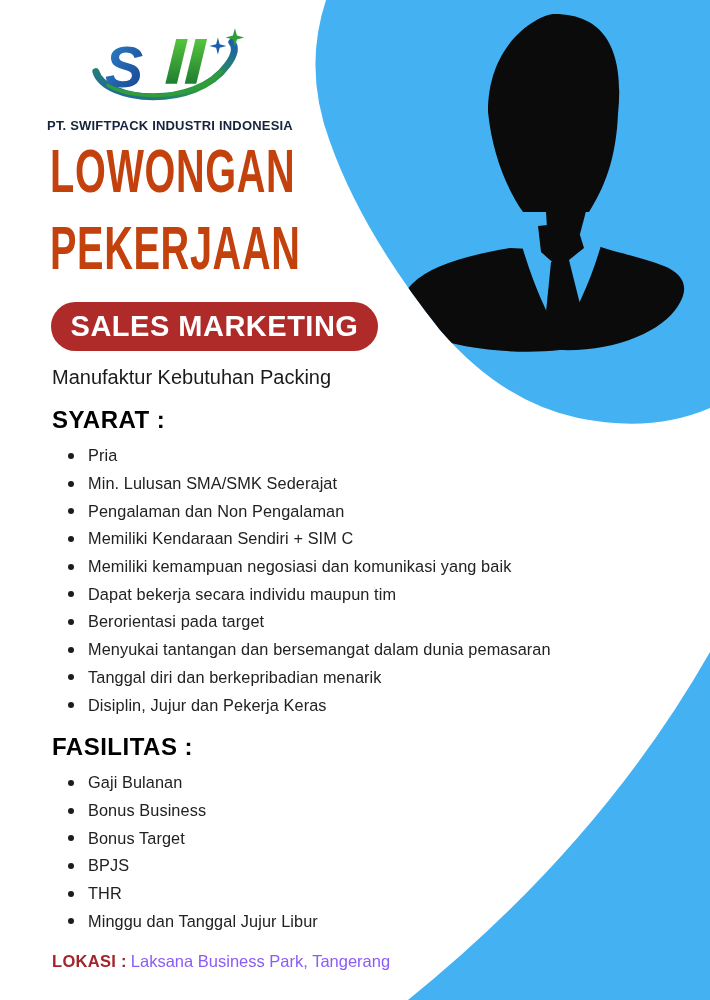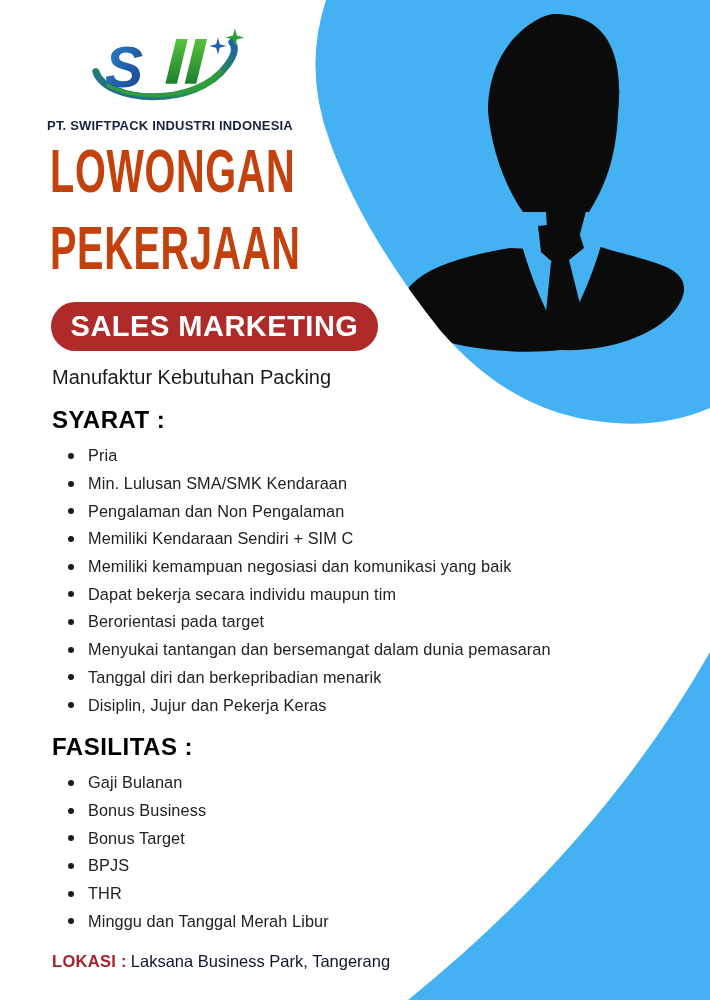--- a/index.html
+++ b/index.html
@@ -42,21 +42,21 @@
     width:6px;height:6px;border-radius:50%;background:#1c1c1c;
     margin:0 14px 0 16px;flex:0 0 auto;
   }
   .syarat{top:406px;}
   .fasilitas{top:733px;}
   .lokasi{
     position:absolute;left:52px;top:952px;z-index:2;display:flex;align-items:baseline;gap:4px;
     font-size:16.5px;
   }
   .lokasi-label{color:var(--lokasi-red,#a3242b);font-weight:bold;letter-spacing:.3px;}
-  .lokasi-value{color:#0f172a;}
+  .lokasi-value{color:#8b5cf6;}
 </style>
 </head>
 <body>
 
 <div class="poster">
 
   <svg class="deco" width="710" height="1000" viewBox="0 0 710 1000">
     <defs>
       <clipPath id="blobClip">
         <path d="M326,0 Q303,70 330,142 Q362,232 440,330 Q502,402 578,418 Q652,433 710,408 L710,0 Z"></path>
@@ -119,21 +119,21 @@
   <div class="section syarat">
     <div class="section-heading">SYARAT :</div>
     <ul class="bullet-list">
 
     <li>
         <span class="dot"></span>
         <span>Pria</span>
       </li>
         <li>
         <span class="dot"></span>
-        <span>Min. Lulusan SMA/SMK Kendaraan</span>
+        <span>Min. Lulusan SMA/SMK Sederajat</span>
       </li>
         <li>
         <span class="dot"></span>
         <span>Pengalaman dan Non Pengalaman</span>
       </li>
         <li>
         <span class="dot"></span>
         <span>Memiliki Kendaraan Sendiri + SIM C</span>
       </li>
         <li>
@@ -182,21 +182,21 @@
         <li>
         <span class="dot"></span>
         <span>BPJS</span>
       </li>
         <li>
         <span class="dot"></span>
         <span>THR</span>
       </li>
         <li>
         <span class="dot"></span>
-        <span>Minggu dan Tanggal Merah Libur</span>
+        <span>Minggu dan Tanggal Jujur Libur</span>
       </li>
       </ul>
   </div>
 
   <div class="lokasi">
     <span class="lokasi-label">LOKASI :</span>
     <span class="lokasi-value">Laksana Business Park, Tangerang</span>
   </div>
 
 </div>

